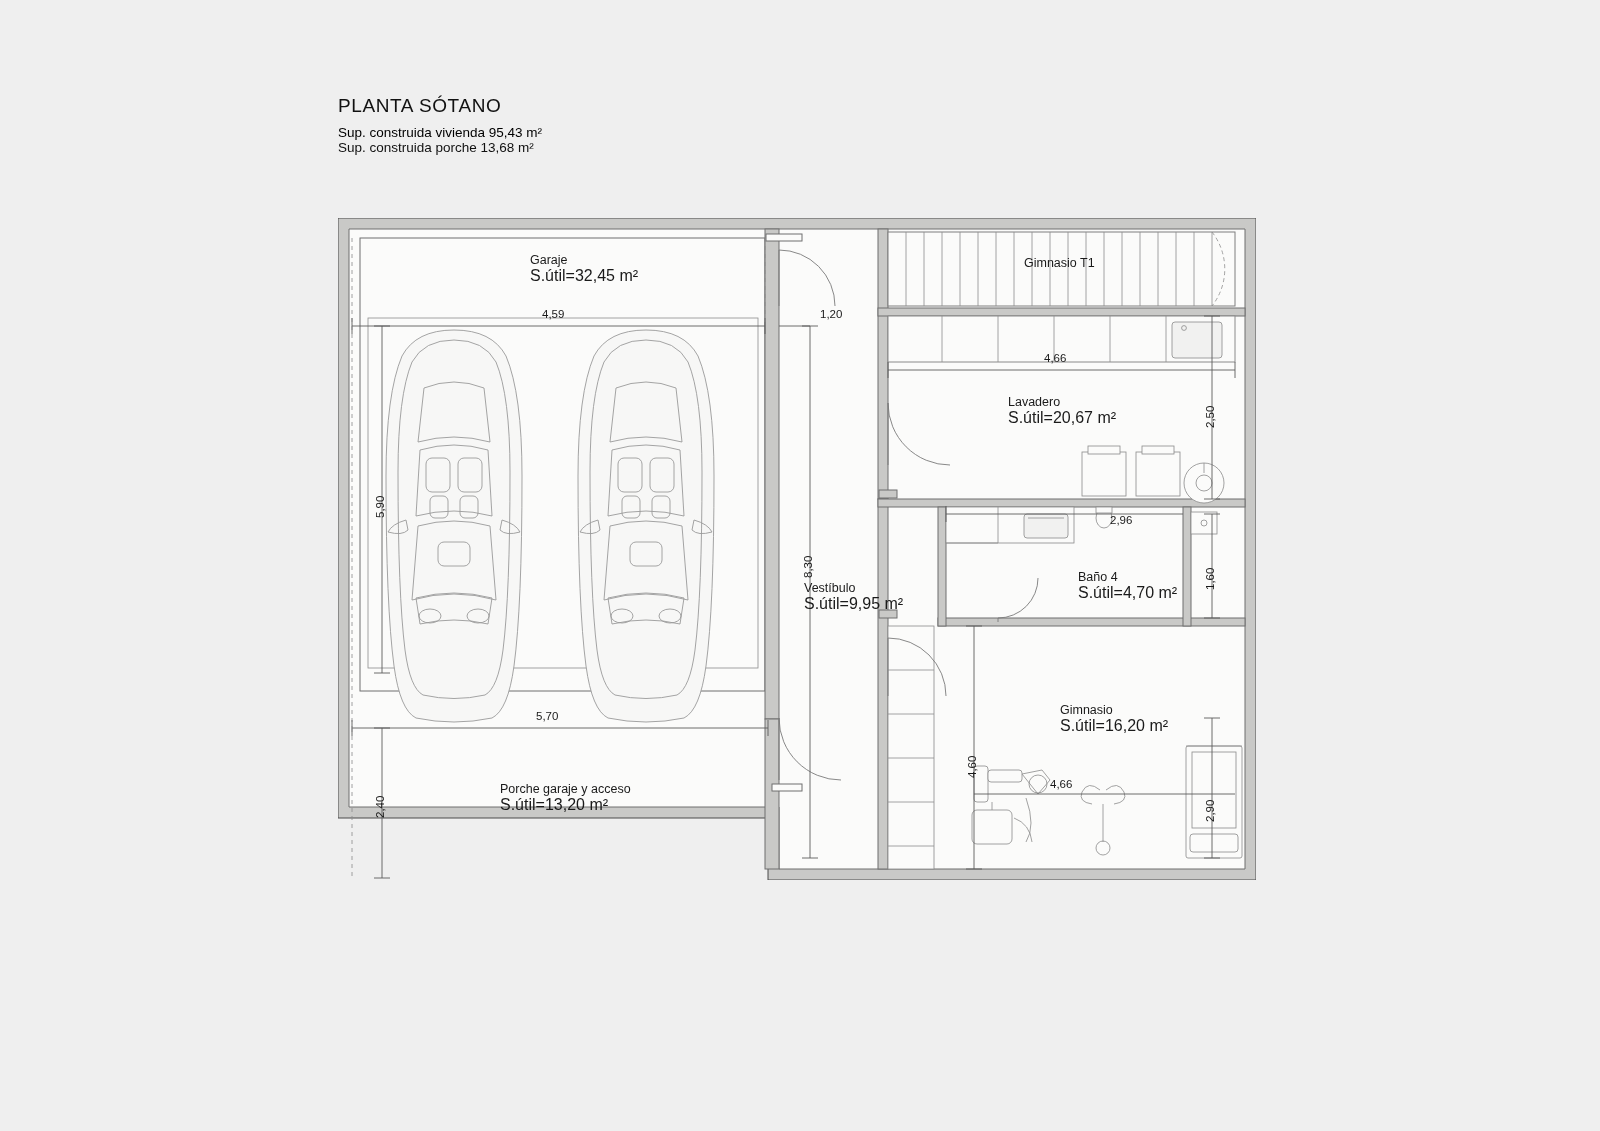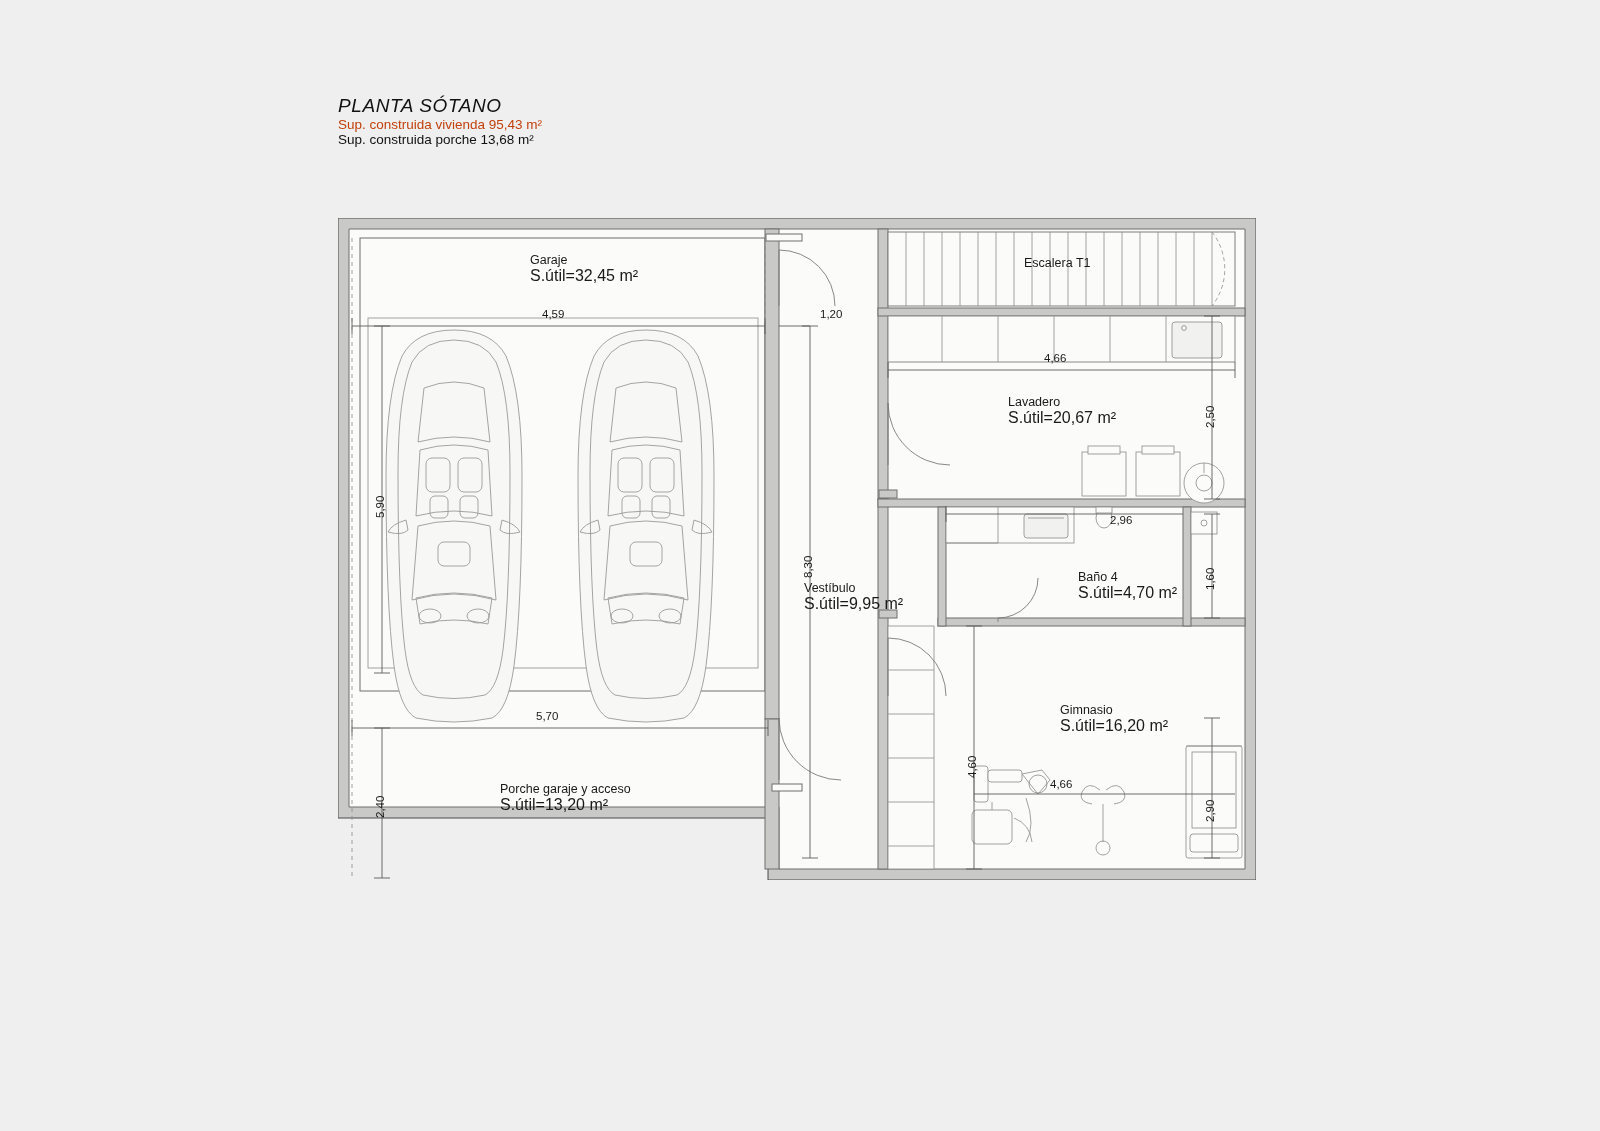--- a/index.html
+++ b/index.html
@@ -8,22 +8,22 @@
     background:#efefef;
     font-family:"Liberation Sans", sans-serif;
     color:#1a1a1a;
     overflow:hidden;
     position:relative;
   }
   .sheet{position:absolute;left:0;top:0;width:1600px;height:1131px;}
 
   
   .title-block{position:absolute;left:338px;top:95px;}
-  .title-main{font-size:19px;letter-spacing:.6px;color:#111;font-style:italic;}
-  .title-sub{font-size:13.5px;margin-top:0;color:#c2410c;}
+  .title-main{font-size:19px;letter-spacing:.6px;color:#111;}
+  .title-sub{font-size:13.5px;margin-top:8px;color:#000000;}
   .title-sub2{font-size:13.5px;margin-top:0;color:#111;}
 
   
   .plan{position:absolute;left:338px;top:218px;width:918px;height:662px;}
 
   
   .lbl{position:absolute;font-size:12.5px;color:#1a1a1a;white-space:nowrap;line-height:15px;}
   .lbl .n{display:block;}
   .lbl .a{display:block;font-size:16px;}
 
@@ -311,21 +311,21 @@
       <span class="n">Baño 4</span>
       <span class="a">S.útil=4,70 m²</span>
     </div>
 
     <div class="lbl" style="left:696px;top:485px;margin-left:26px;">
       <span class="n">Gimnasio</span>
       <span class="a">S.útil=16,20 m²</span>
     </div>
 
     <div class="lbl" style="left:686px;top:38px;">
-      <span class="n">Escalera T1</span>
+      <span class="n">Gimnasio T1</span>
     </div>
 
     <div class="dim" style="left:204px;top:90px;">4,59</div>
     <div class="dim v" style="left:36px;top:300px;">5,90</div>
 
     <div class="dim" style="left:198px;top:492px;">5,70</div>
     <div class="dim v" style="left:36px;top:600px;">2,40</div>
 
     <div class="dim v" style="left:464px;top:360px;">8,30</div>
     <div class="dim" style="left:482px;top:90px;">1,20</div>

